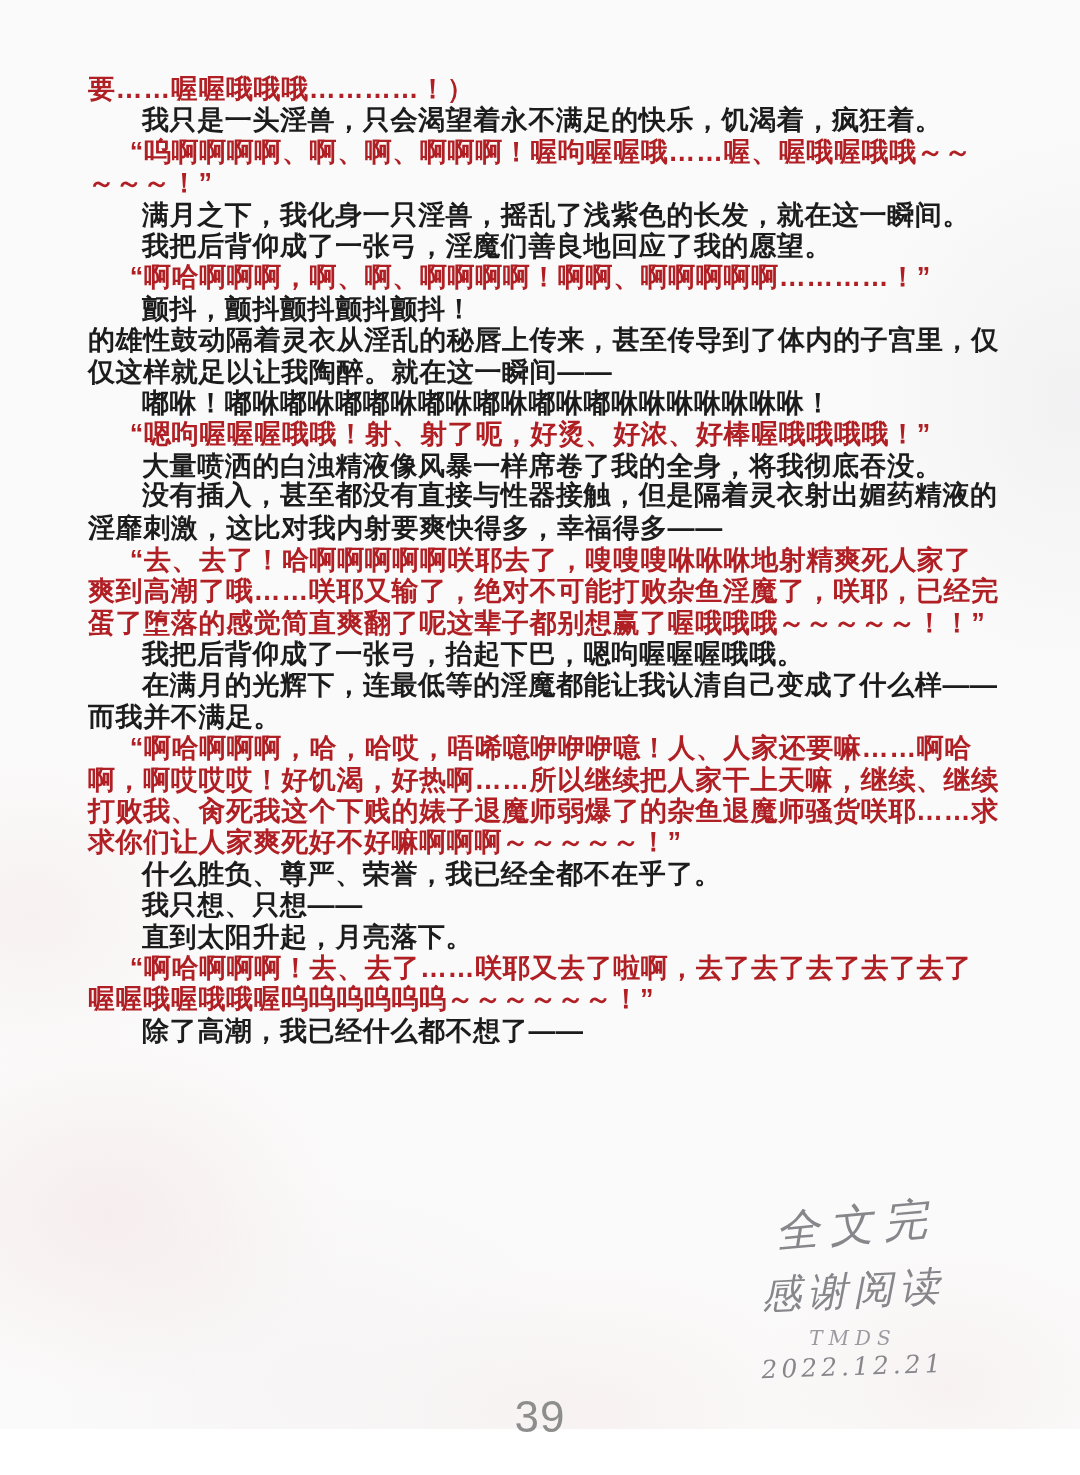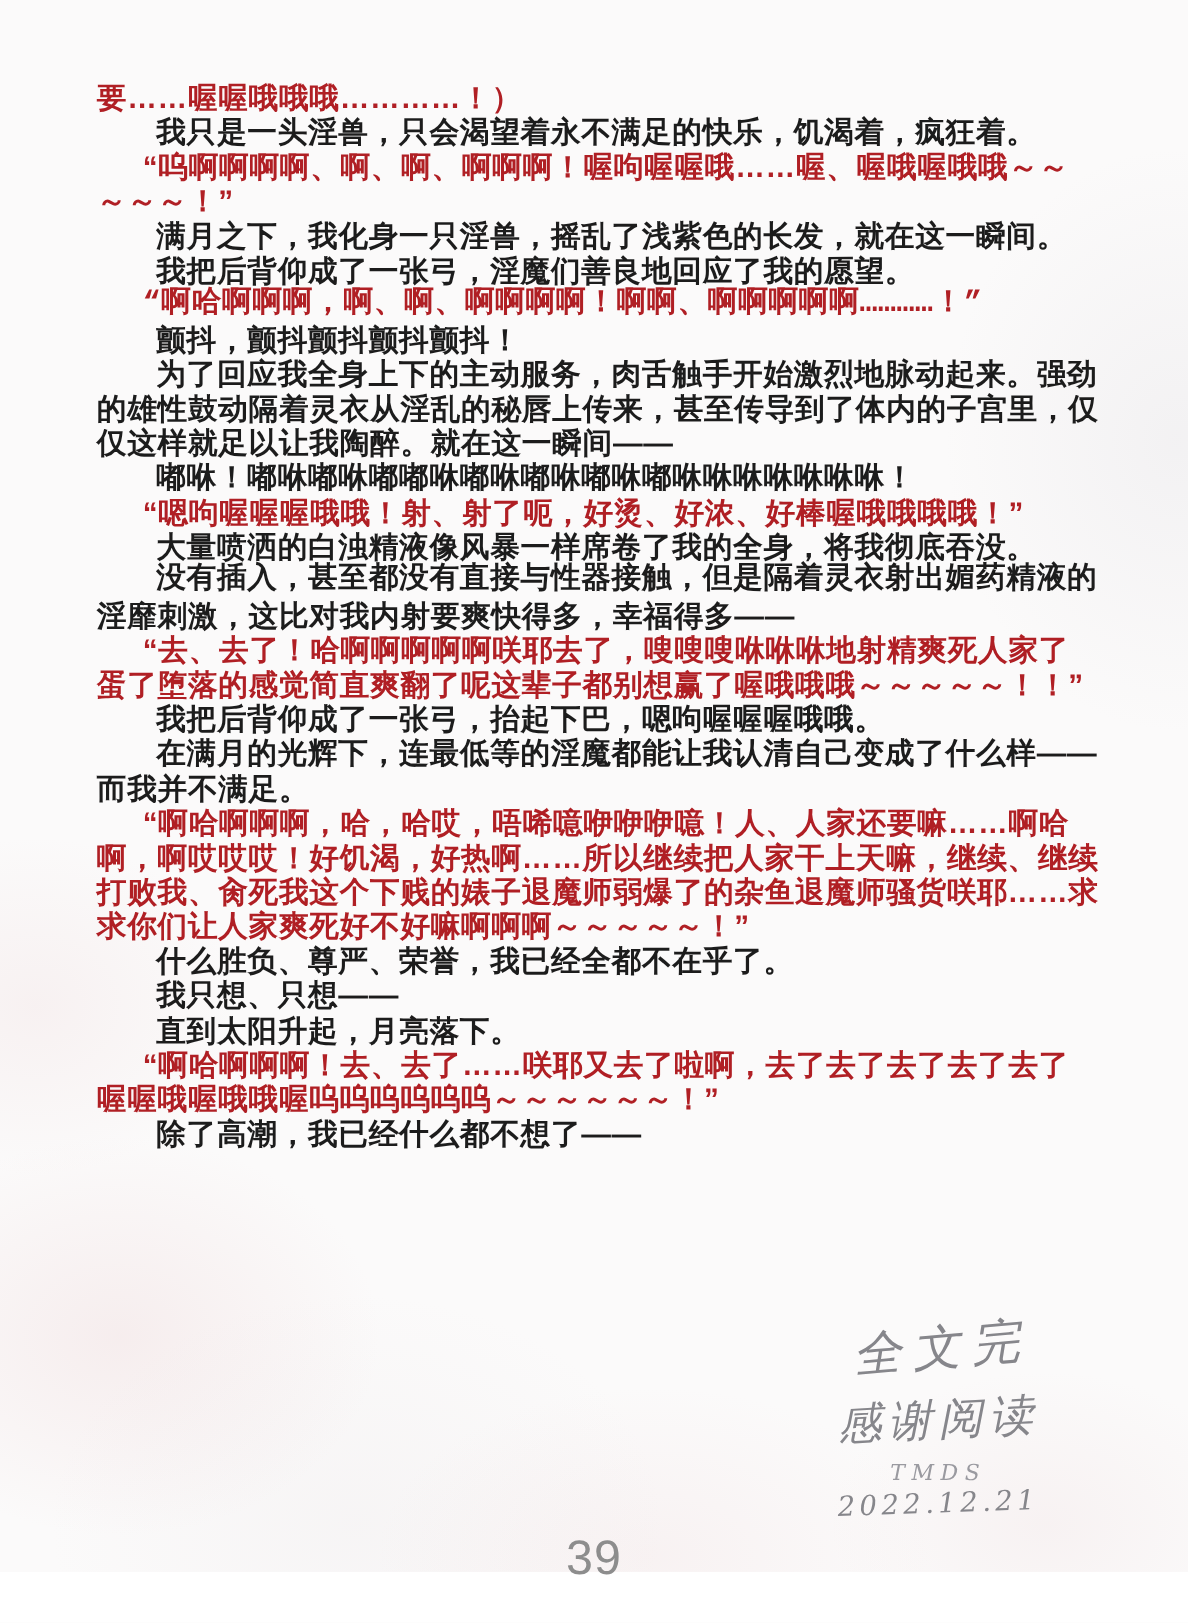--- a/index.html
+++ b/index.html
@@ -43,31 +43,31 @@
 
 <div class="page">
 
   <div class="text-block" id="text-block">
       <div class="tline red">要……喔喔哦哦哦…………！）</div>
       <div class="tline black" style="text-indent: 2em;">我只是一头淫兽，只会渴望着永不满足的快乐，饥渴着，疯狂着。</div>
       <div class="tline red" style="text-indent: 1.55em;">“呜啊啊啊啊、啊、啊、啊啊啊！喔呴喔喔哦……喔、喔哦喔哦哦～～</div>
       <div class="tline red">～～～！”</div>
       <div class="tline black" style="text-indent: 2em;">满月之下，我化身一只淫兽，摇乱了浅紫色的长发，就在这一瞬间。</div>
       <div class="tline black" style="text-indent: 2em;">我把后背仰成了一张弓，淫魔们善良地回应了我的愿望。</div>
-      <div class="tline red" style="text-indent: 1.55em; font-family: Liberation Mono, monospace;">“啊哈啊啊啊，啊、啊、啊啊啊啊！啊啊、啊啊啊啊啊…………！”</div>
+      <div class="tline red" style="text-indent: 1.55em;">“啊哈啊啊啊，啊、啊、啊啊啊啊！啊啊、啊啊啊啊啊…………！”</div>
       <div class="tline black" style="text-indent: 2em;">颤抖，颤抖颤抖颤抖颤抖！</div>
-      <div class="tline black" style="text-indent: 2em;">为了回应我全身上下的主动服务，肉舌触手开始激烈地脉动起来。强劲</div>
       <div class="tline black">的雄性鼓动隔着灵衣从淫乱的秘唇上传来，甚至传导到了体内的子宫里，仅</div>
       <div class="tline black">仅这样就足以让我陶醉。就在这一瞬间——</div>
       <div class="tline black" style="text-indent: 2em;">嘟咻！嘟咻嘟咻嘟嘟咻嘟咻嘟咻嘟咻嘟咻咻咻咻咻咻咻！</div>
       <div class="tline red" style="text-indent: 1.55em;">“嗯呴喔喔喔哦哦！射、射了呃，好烫、好浓、好棒喔哦哦哦哦！”</div>
       <div class="tline black" style="text-indent: 2em;">大量喷洒的白浊精液像风暴一样席卷了我的全身，将我彻底吞没。</div>
       <div class="tline black" style="text-indent: 2em; font-family: Liberation Mono, monospace;">没有插入，甚至都没有直接与性器接触，但是隔着灵衣射出媚药精液的</div>
       <div class="tline black">淫靡刺激，这比对我内射要爽快得多，幸福得多——</div>
       <div class="tline red" style="text-indent: 1.55em;">“去、去了！哈啊啊啊啊啊咲耶去了，嗖嗖嗖咻咻咻地射精爽死人家了</div>
+      <div class="tline red">爽到高潮了哦……咲耶又输了，绝对不可能打败杂鱼淫魔了，咲耶，已经完</div>
       <div class="tline red">蛋了堕落的感觉简直爽翻了呢这辈子都别想赢了喔哦哦哦～～～～～！！”</div>
       <div class="tline black" style="text-indent: 2em;">我把后背仰成了一张弓，抬起下巴，嗯呴喔喔喔哦哦。</div>
       <div class="tline black" style="text-indent: 2em;">在满月的光辉下，连最低等的淫魔都能让我认清自己变成了什么样——</div>
       <div class="tline black">而我并不满足。</div>
       <div class="tline red" style="text-indent: 1.55em;">“啊哈啊啊啊，哈，哈哎，唔唏噫咿咿咿噫！人、人家还要嘛……啊哈</div>
       <div class="tline red">啊，啊哎哎哎！好饥渴，好热啊……所以继续把人家干上天嘛，继续、继续</div>
       <div class="tline red">打败我、肏死我这个下贱的婊子退魔师弱爆了的杂鱼退魔师骚货咲耶……求</div>
       <div class="tline red">求你们让人家爽死好不好嘛啊啊啊～～～～～！”</div>
       <div class="tline black" style="text-indent: 2em;">什么胜负、尊严、荣誉，我已经全都不在乎了。</div>
       <div class="tline black" style="text-indent: 2em;">我只想、只想——</div>

